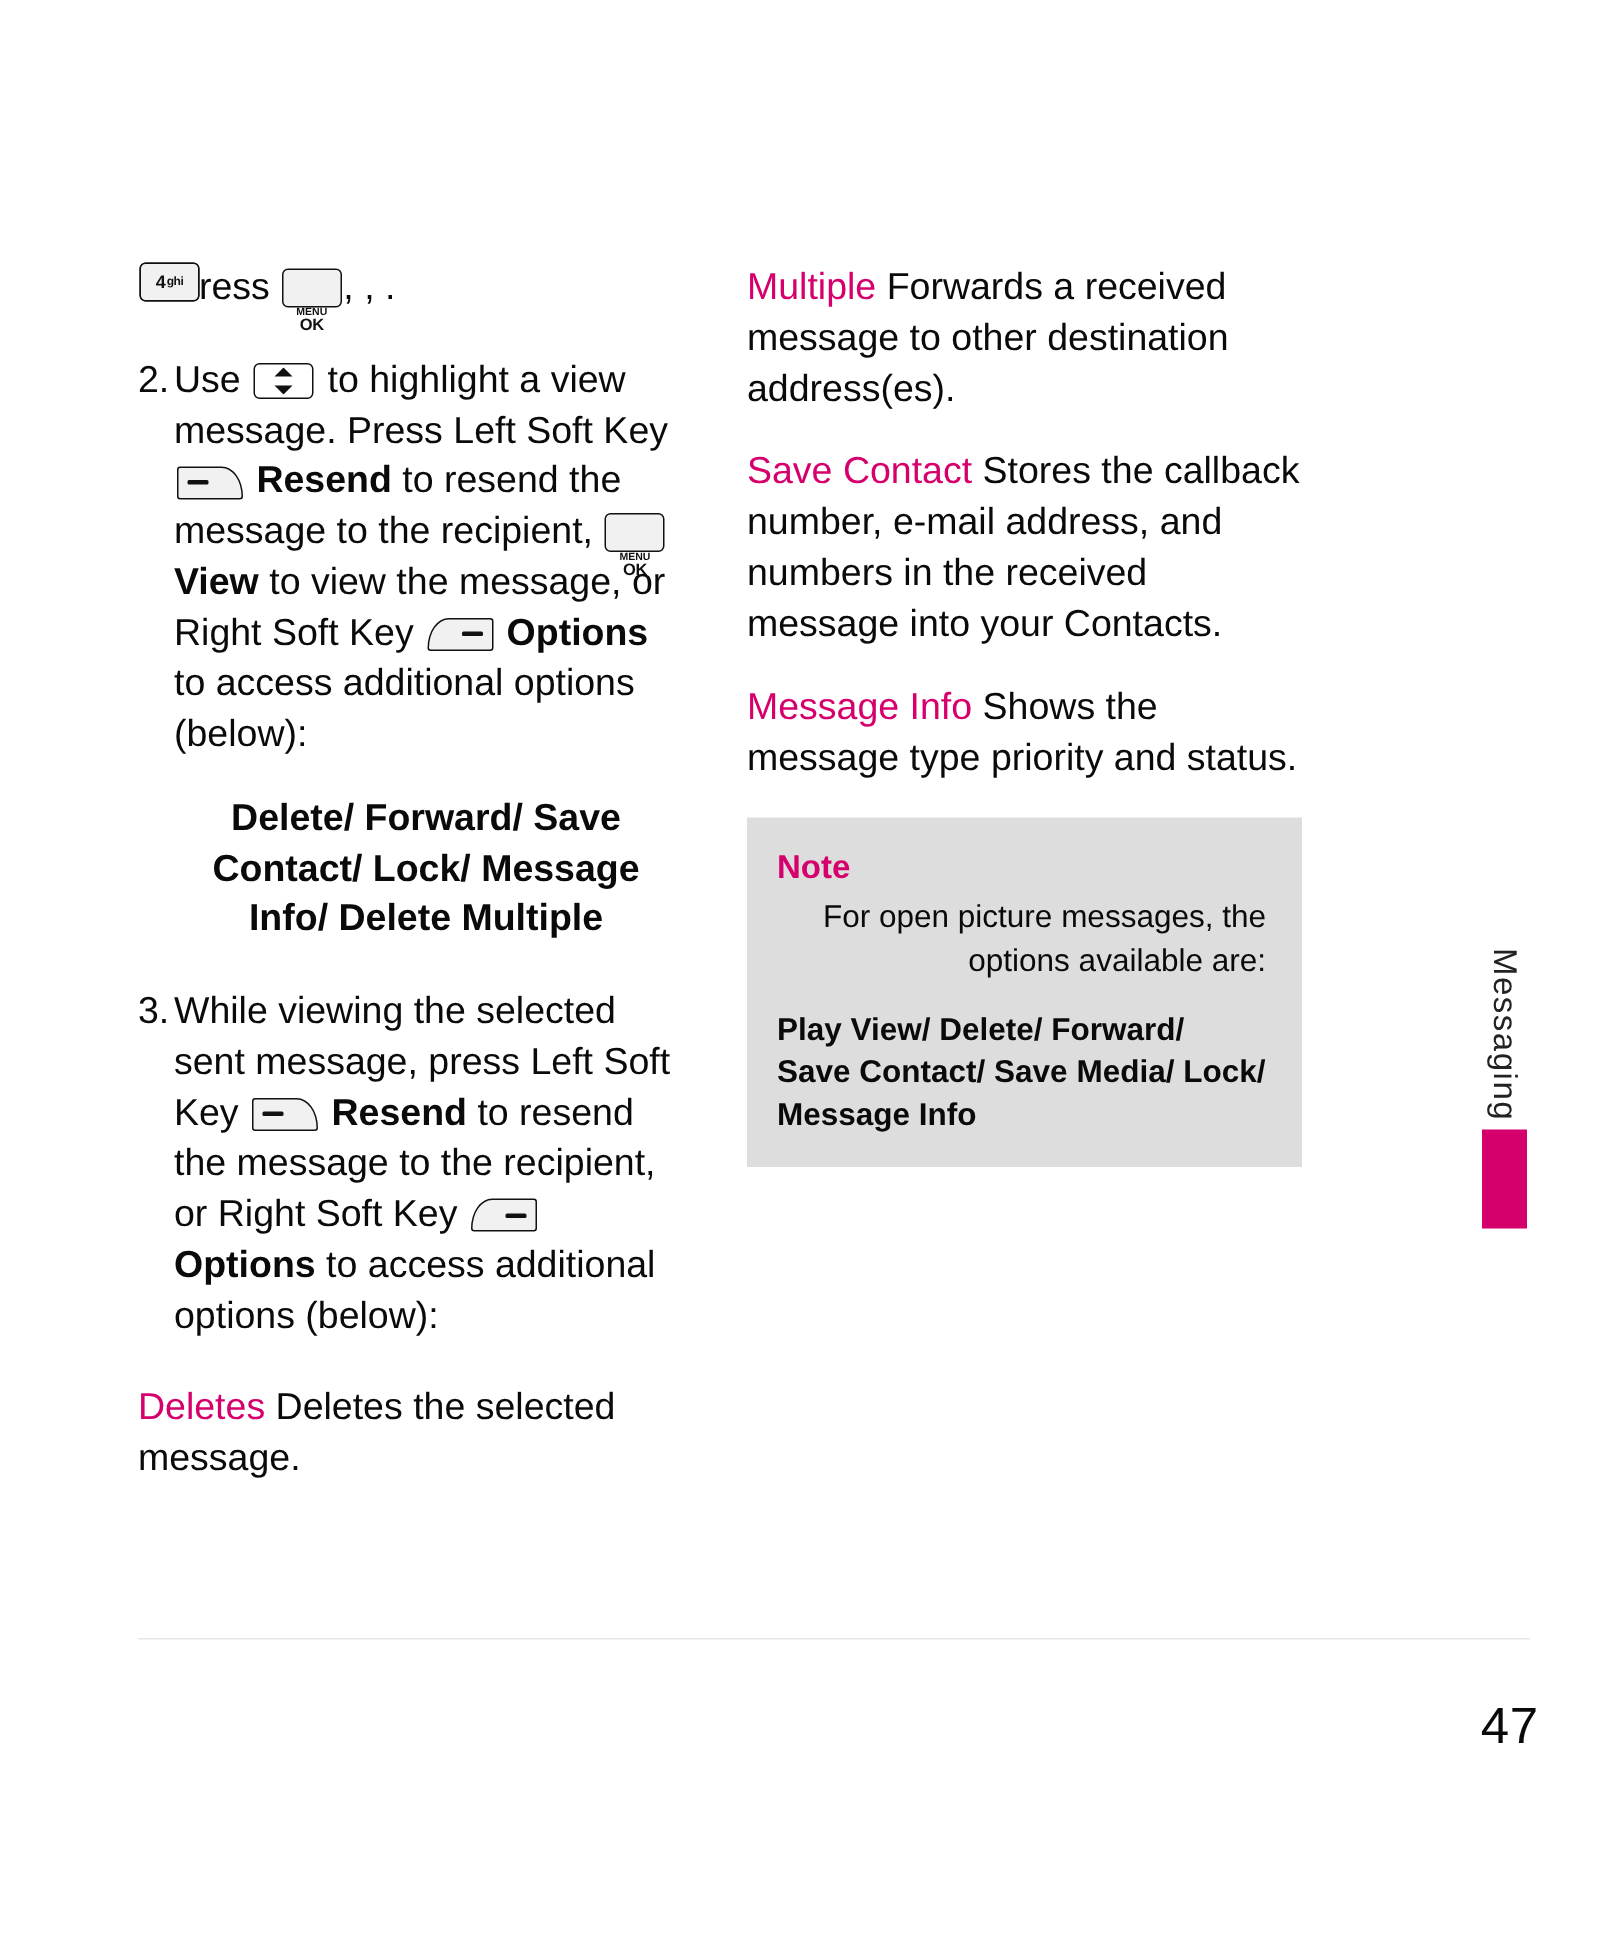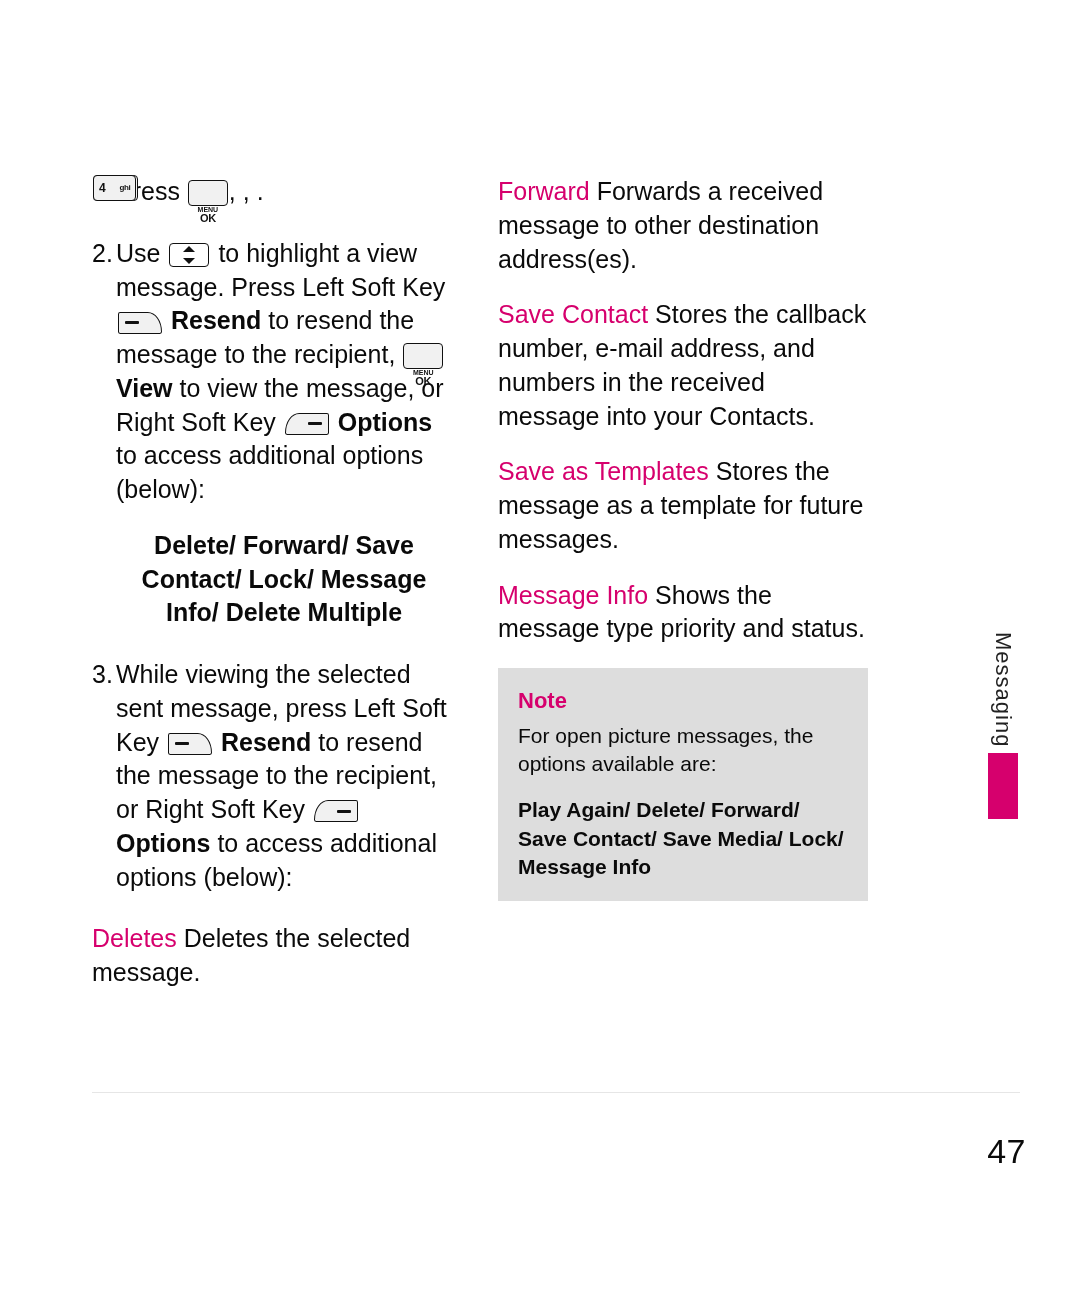--- a/index.html
+++ b/index.html
@@ -79,21 +79,21 @@
   }
   .key .stack {
     display:flex; flex-direction: column; line-height: 0.9;
     align-items: center;
     margin-top: 44px;
   }
   .key .stack .top { font-size: 7px; letter-spacing: 0; }
   .key .stack .bot { font-size: 11px; font-weight: 800;}
   .key.num { font-size: 12px; }
   .key .kb { font-size:12px; font-weight:800; }
-  .key .kt { font-size:8px; font-weight:600; padding-left:14px;}
+  .key .kt { font-size:8px; font-weight:600; padding-left:1px;}
 
   .key-soft {
     display: inline-flex;
     align-items: center;
     width: 44px;
     height: 22px;
     border: 1.5px solid #111;
     background: #f1f1f1;
     vertical-align: middle;
     position: relative;
@@ -124,21 +124,21 @@
   .def { margin-bottom: 22px; }
   .def .term { color: var(--pink); font-weight:400; }
   .def .term.lead { font-weight:400; }
 
   .notebox {
     background: #dddddd;
     padding: 18px 24px 20px 20px;
     margin-top: 14px;
   }
   .notebox .hdr{ color: var(--pink); font-weight:700; font-size:22px; margin-bottom:6px;}
-  .notebox .body{ font-size:21px; line-height:1.35; }
+  .notebox .body{ font-size:21px; line-height:1.35;text-align:right; }
   .notebox .list{ font-size:21px; font-weight:700; margin-top:18px; line-height:1.35;}
 
   .side-tab {
     position:absolute;
     right: 62px;
     top: 632px;
     display:flex;
     flex-direction: column;
     align-items:center;
   }
@@ -248,40 +248,36 @@
       </ol>
 
       <div class="def">
         <span class="term lead">Deletes</span>
         <span>Deletes the selected message.</span>
       </div>
     </div>
 
     <div class="col-right">
       <div class="def">
-        <span class="term">Forward</span>
+        <span class="term">Multiple</span>
         <span>Forwards a received message to other destination address(es).</span>
       </div>
       <div class="def">
         <span class="term">Save Contact</span>
         <span>Stores the callback number, e-mail address, and numbers in the received message into your Contacts.</span>
-      </div>
-      <div class="def">
-        <span class="term">Save as Templates</span>
-        <span>Stores the message as a template for future messages.</span>
       </div>
       <div class="def">
         <span class="term">Message Info</span>
         <span>Shows the message type priority and status.</span>
       </div>
 
       <div class="notebox">
         <div class="hdr">Note</div>
         <div class="body">For open picture messages, the options available are:</div>
-        <div class="list">Play Again/ Delete/ Forward/ Save Contact/ Save Media/ Lock/ Message Info</div>
+        <div class="list">Play View/ Delete/ Forward/ Save Contact/ Save Media/ Lock/ Message Info</div>
       </div>
     </div>
   </div>
 
   <div class="side-tab">
     <div class="side-label">Messaging</div>
     <div class="side-block"></div>
   </div>
 
   <div class="rule"></div>

